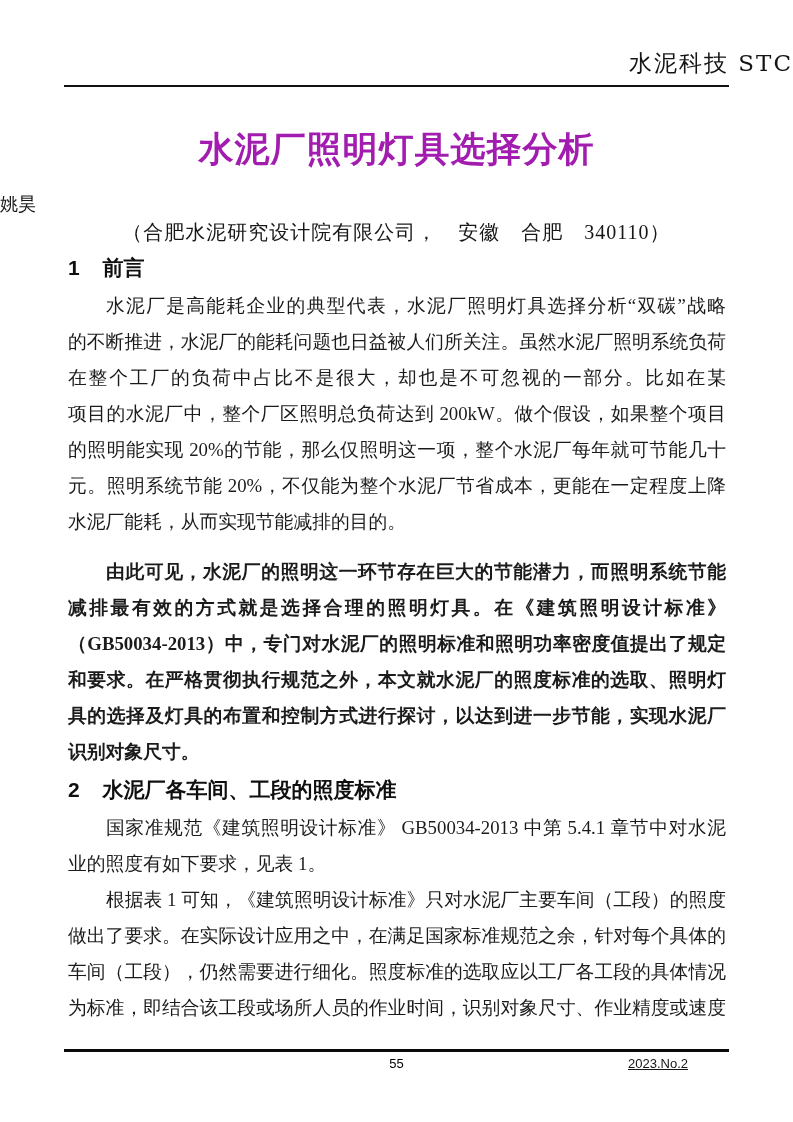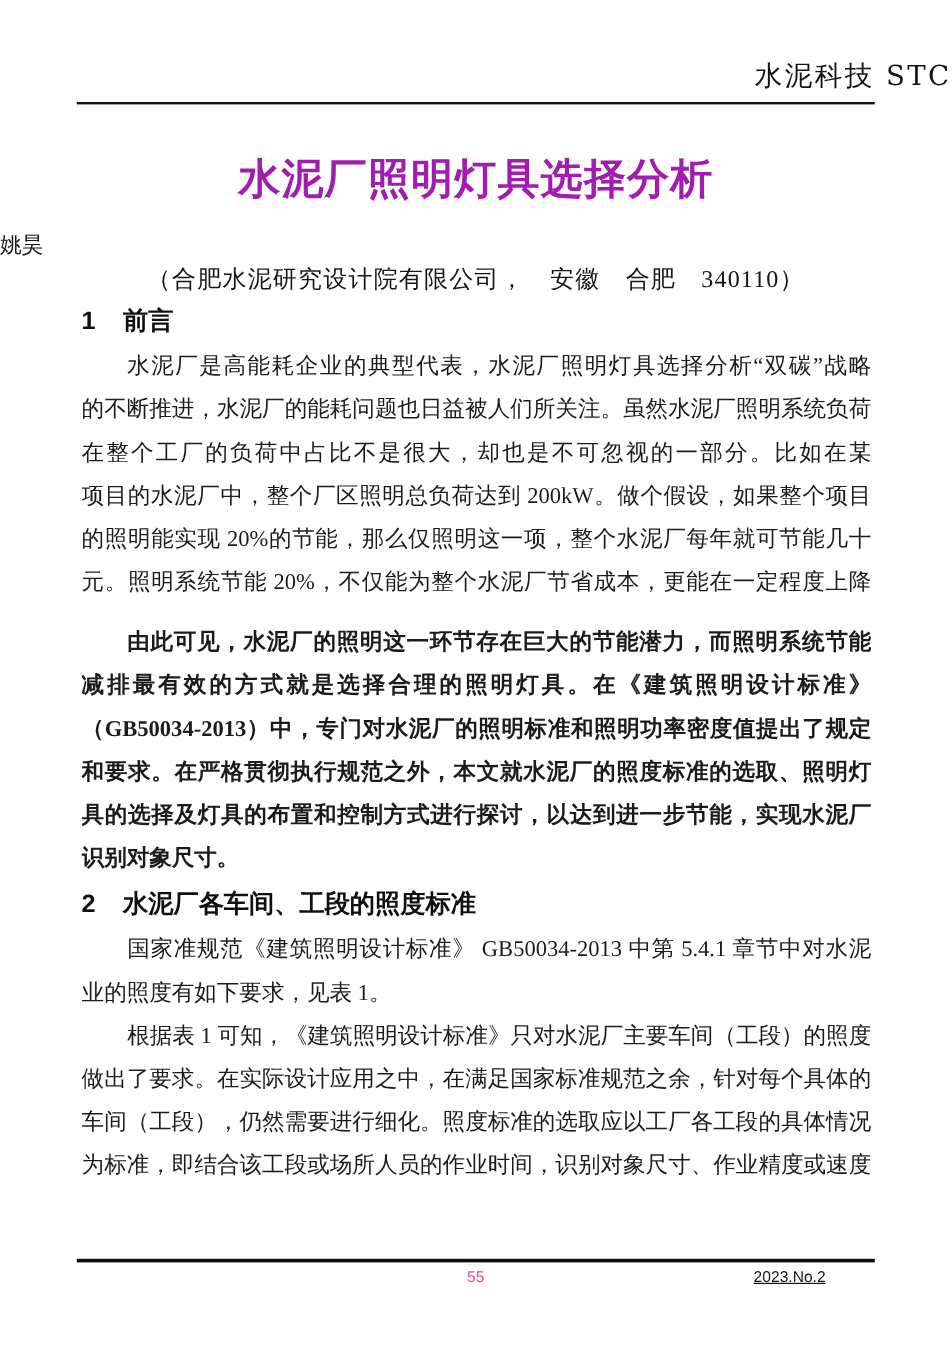--- a/index.html
+++ b/index.html
@@ -57,21 +57,21 @@
   .para-gap { margin-top:14px;font-weight:bold; }
 
   .footer-rule {
     position:absolute; top:1049px; left:64px; width:665px; height:3px;
     background:#0a0a0a;
   }
   .page-num {
     position:absolute; top:1056px; left:0; width:100%;
     text-align:center;
     font-family:"Liberation Sans","DejaVu Sans",sans-serif;
-    font-size:13px; color:#ec4899;
+    font-size:13px; color:#000000;
   }
   .issue {
     position:absolute; top:1056px; right:105px;
     font-family:"Liberation Sans","DejaVu Sans",sans-serif;
     font-size:13px; color:#141414;text-decoration:underline;
   }
 </style>
 </head>
 <body>
 
@@ -91,20 +91,21 @@
       <span class="sec-title">前言</span>
     </div>
 
     <div>
       <p class="line indent">水泥厂是高能耗企业的典型代表，水泥厂照明灯具选择分析“双碳”战略</p>
       <p class="line">的不断推进，水泥厂的能耗问题也日益被人们所关注。虽然水泥厂照明系统负荷</p>
       <p class="line">在整个工厂的负荷中占比不是很大，却也是不可忽视的一部分。比如在某 6000tpd</p>
       <p class="line">项目的水泥厂中，整个厂区照明总负荷达到 200kW。做个假设，如果整个项目的</p>
       <p class="line">的照明能实现 20%的节能，那么仅照明这一项，整个水泥厂每年就可节能几十万</p>
       <p class="line">元。照明系统节能 20%，不仅能为整个水泥厂节省成本，更能在一定程度上降低</p>
+      <p class="line last">水泥厂能耗，从而实现节能减排的目的。</p>
     </div>
 
     <div class="para-gap">
       <p class="line indent">由此可见，水泥厂的照明这一环节存在巨大的节能潜力，而照明系统节能</p>
       <p class="line">减排最有效的方式就是选择合理的照明灯具。在《建筑照明设计标准》</p>
       <p class="line">（GB50034-2013）中，专门对水泥厂的照明标准和照明功率密度值提出了规定</p>
       <p class="line">和要求。在严格贯彻执行规范之外，本文就水泥厂的照度标准的选取、照明灯</p>
       <p class="line">具的选择及灯具的布置和控制方式进行探讨，以达到进一步节能，实现水泥厂</p>
       <p class="line last">识别对象尺寸。</p>
     </div>

